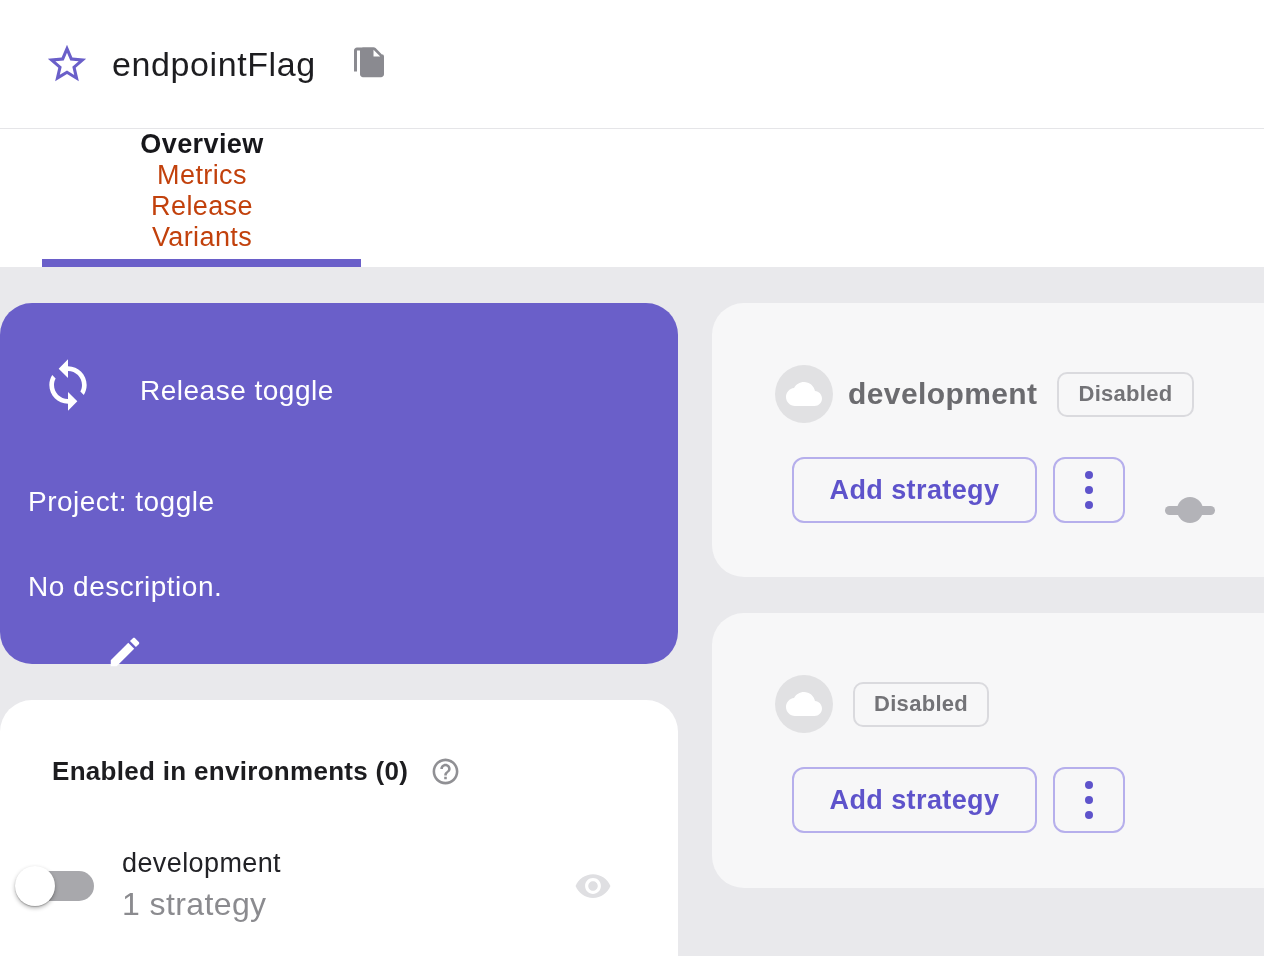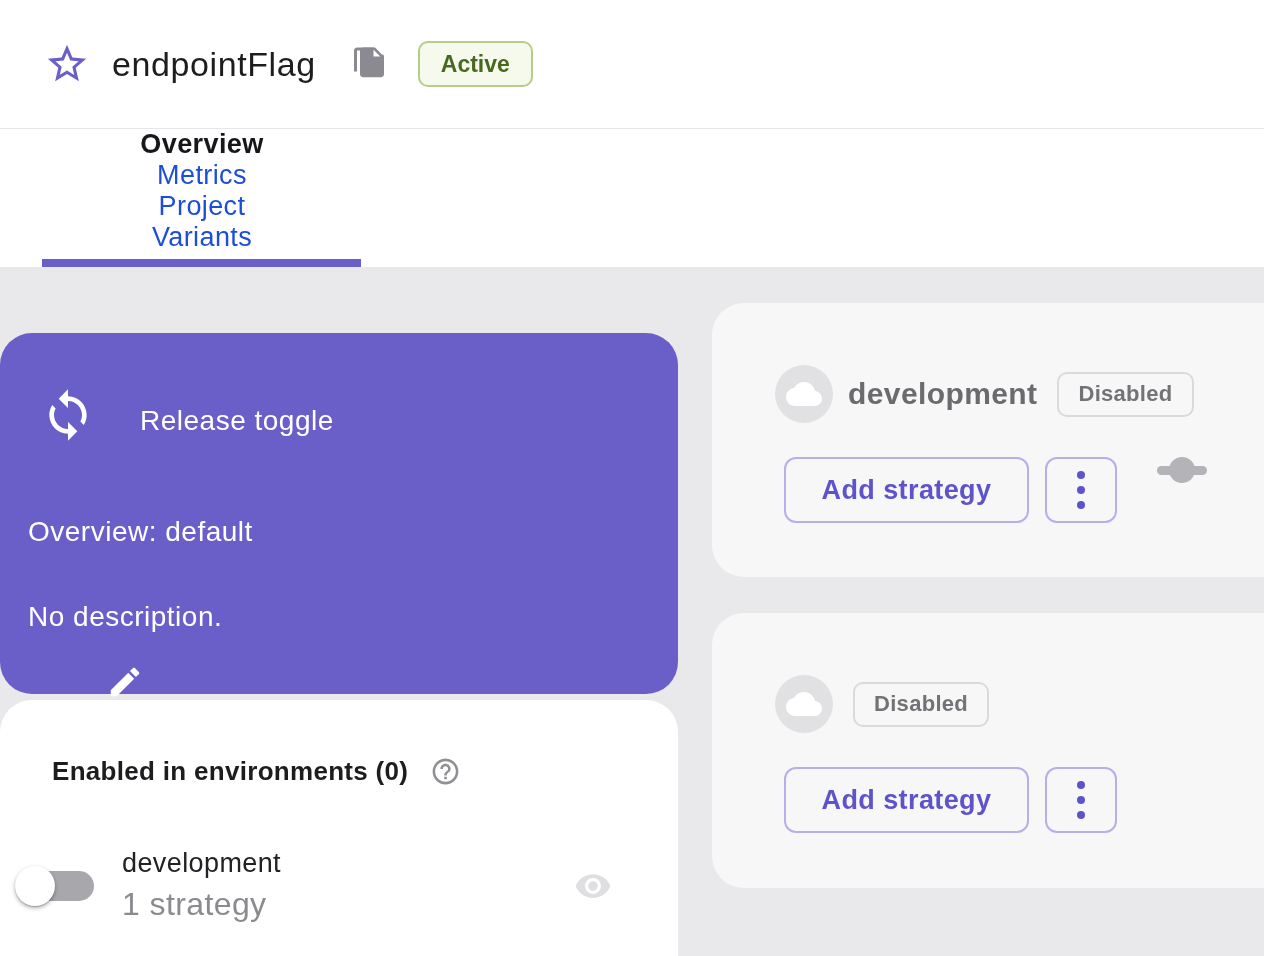--- a/index.html
+++ b/index.html
@@ -21,27 +21,27 @@
   .copy-btn { width:38px; height:38px; border:none; background:none; cursor:pointer; margin-left:34px; color:var(--icon-gray,#8a8a90); display:flex; align-items:center; justify-content:center; }
   .status-badge {
     margin-left:30px; height:46px; display:flex; align-items:center;
     padding:0 21px; border-radius:10px; font-size:23px; font-weight:700;
     color:var(--green-text,#47691d); background:var(--green-bg,#f6faec);
     border:2px solid var(--green-border,#b5cd89);
   }
   
   .tabbar { position:absolute; top:129px; left:0; width:100%; height:138px; background:#fff; z-index:2; }
   .tabs { display:flex; height:100%; padding-left:42px;flex-direction:column; }
-  .tab { width:320px; display:flex; align-items:center; justify-content:center; font-size:27px; color:#1d4ed8; cursor:pointer; letter-spacing:0.4px; }
+  .tab { width:320px; display:flex; align-items:center; justify-content:center; font-size:27px; color:#c2410c; cursor:pointer; letter-spacing:0.4px; }
   .tab.active { font-weight:700; color:#17171b; }
   .tab-indicator { position:absolute; left:42px; bottom:0; width:319px; height:8px; background:var(--accent,#6a5fc9); }
   
   .purple-card {
     position:absolute; left:0; top:303px; width:678px; height:361px;
-    background:var(--accent,#6a5fc9); border-radius:32px; color:#fff;margin-top:30px;
+    background:var(--accent,#6a5fc9); border-radius:32px; color:#fff;
   }
   .loop-icon { position:absolute; left:40px; top:54px; }
   .pc-type { position:absolute; left:140px; top:72px; font-size:28px; letter-spacing:0.5px; }
   .pc-project { position:absolute; left:28px; top:183px; font-size:28px; letter-spacing:0.5px; }
   .pc-desc { position:absolute; left:28px; top:268px; display:flex; align-items:center; gap:30px; font-size:28px; letter-spacing:0.5px;flex-direction:column; }
   .edit-btn { border:none; background:none; cursor:pointer; color:#fff; display:flex; align-items:center; }
   
   .white-card {
     position:absolute; left:0; top:700px; width:678px; height:290px;
     background:#fff; border-radius:32px;
@@ -66,21 +66,21 @@
   .env-card.dev  { top:303px; height:274px; }
   .env-card.prod { top:613px; height:275px; }
   .card-row1 { position:absolute; left:63px; top:62px; display:flex; align-items:center; }
   .avatar { width:58px; height:58px; border-radius:50%; background:var(--avatar-bg,#e1e1e3); display:flex; align-items:center; justify-content:center; }
   .card-title { margin-left:15px; font-size:30px; font-weight:700; color:var(--text-gray,#6b6b6f); letter-spacing:0.4px; }
   .disabled-badge {
     margin-left:20px; height:45px; display:flex; align-items:center; padding:4px 19px;
     border:2px solid var(--gray-border,#dadade); border-radius:10px;
     font-size:22px; font-weight:600; color:#737377; letter-spacing:0.3px; background:transparent;
   }
-  .card-row2 { position:absolute; left:72px; top:154px; display:flex; align-items:flex-start; }
+  .card-row2 { position:absolute; left:80px; top:154px; display:flex; align-items:flex-end; }
   .add-strategy-btn {
     width:245px; height:66px; border:2px solid var(--accent-border,#b6afec); border-radius:12px;
     background:transparent; cursor:pointer; font-family:inherit;
     font-size:27px; font-weight:700; color:var(--accent-text,#5e53cb); letter-spacing:0.4px;
   }
   .kebab-btn {
     margin-left:16px; width:72px; height:66px; border:2px solid var(--accent-border,#b6afec);
     border-radius:12px; background:transparent; cursor:pointer;
     display:flex; flex-direction:column; align-items:center; justify-content:center; gap:7px;
   }
@@ -99,39 +99,38 @@
       <svg width="46" height="46" viewBox="0 0 24 24" fill="currentColor">
           <path d="m22 9.24-7.19-.62L12 2 9.19 8.63 2 9.24l5.46 4.73L5.82 21 12 17.27 18.18 21l-1.63-7.03L22 9.24zM12 15.4l-3.76 2.27 1-4.28-3.32-2.88 4.38-.38L12 6.1l1.71 4.04 4.38.38-3.32 2.88 1 4.28L12 15.4z"></path>
         </svg>
     </button>
     <h1 class="page-title">endpointFlag</h1>
     <button class="copy-btn">
       <svg width="36" height="36" viewBox="0 0 24 24" fill="currentColor">
           <path d="M15 1H4c-1.1 0-2 .9-2 2v14h2V3h11V1zm5.6 4.6-4.2-4.2c-.37-.38-.88-.59-1.41-.59H8c-1.1 0-2 .9-2 2v16c0 1.1.9 2 2 2h12c1.1 0 2-.9 2-2V7.01c0-.53-.21-1.04-.59-1.41zM15 7V2.5L19.5 7H15z"></path>
         </svg>
     </button>
-    <span class="status-badge">Active</span>
   </div>
 
   <nav class="tabbar">
     <div class="tabs">
       <div class="tab active">Overview</div>
       <div class="tab">Metrics</div>
-      <div class="tab">Project</div>
+      <div class="tab">Release</div>
       <div class="tab">Variants</div>
     </div>
     <div class="tab-indicator"></div>
   </nav>
 
   <section class="purple-card">
     <svg class="loop-icon" width="56" height="56" viewBox="0 0 24 24" fill="#ffffff">
         <path d="M12 4V1L8 5l4 4V6c3.31 0 6 2.69 6 6 0 1.01-.25 1.97-.7 2.8l1.46 1.46C19.54 15.03 20 13.57 20 12c0-4.42-3.58-8-8-8zm0 14c-3.31 0-6-2.69-6-6 0-1.01.25-1.97.7-2.8L5.24 7.74C4.46 8.97 4 10.43 4 12c0 4.42 3.58 8 8 8v3l4-4-4-4v3z"></path>
       </svg>
     <div class="pc-type">Release toggle</div>
-    <div class="pc-project">Overview: default</div>
+    <div class="pc-project">Project: toggle</div>
     <div class="pc-desc">
       <span>No description.</span>
       <button class="edit-btn">
         <svg width="38" height="38" viewBox="0 0 24 24" fill="currentColor">
             <path d="M3 17.25V21h3.75L17.81 9.94l-3.75-3.75L3 17.25zM20.71 7.04c.39-.39.39-1.02 0-1.41l-2.34-2.34c-.39-.39-1.02-.39-1.41 0l-1.83 1.83 3.75 3.75 1.83-1.83z"></path>
           </svg>
       </button>
     </div>
   </section>
 

